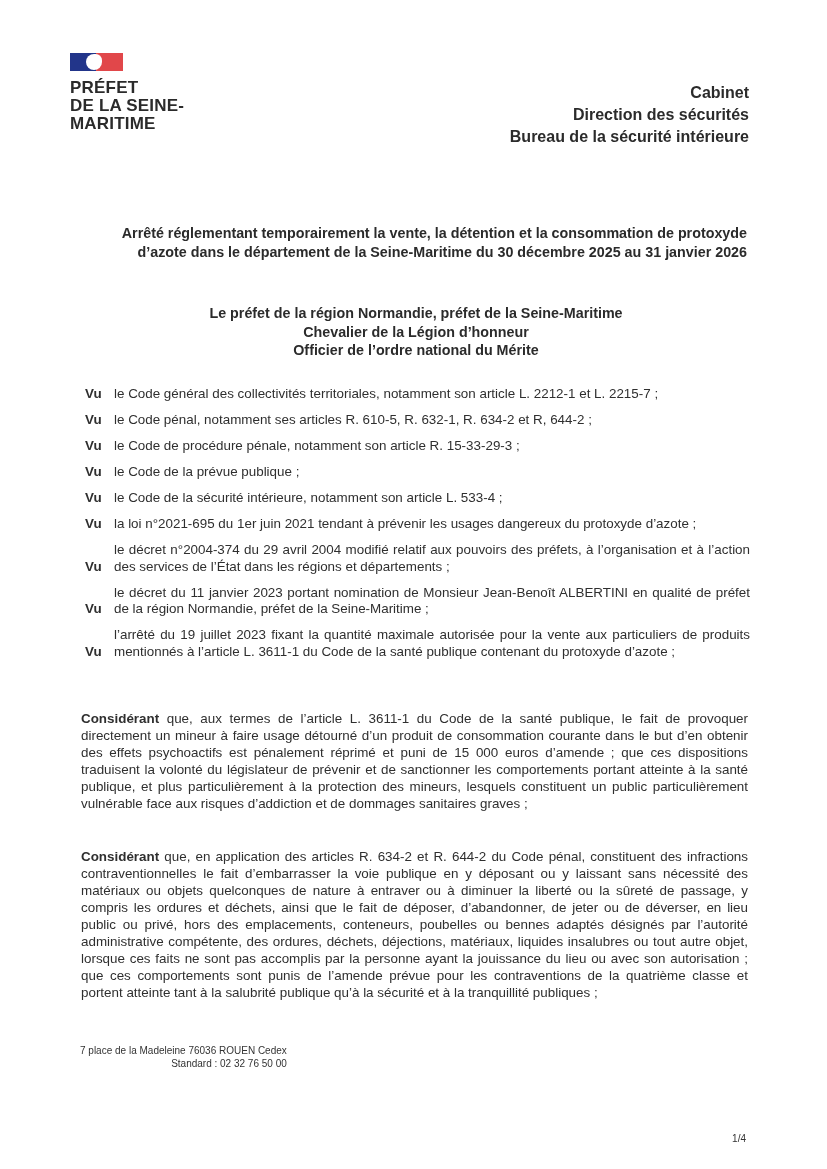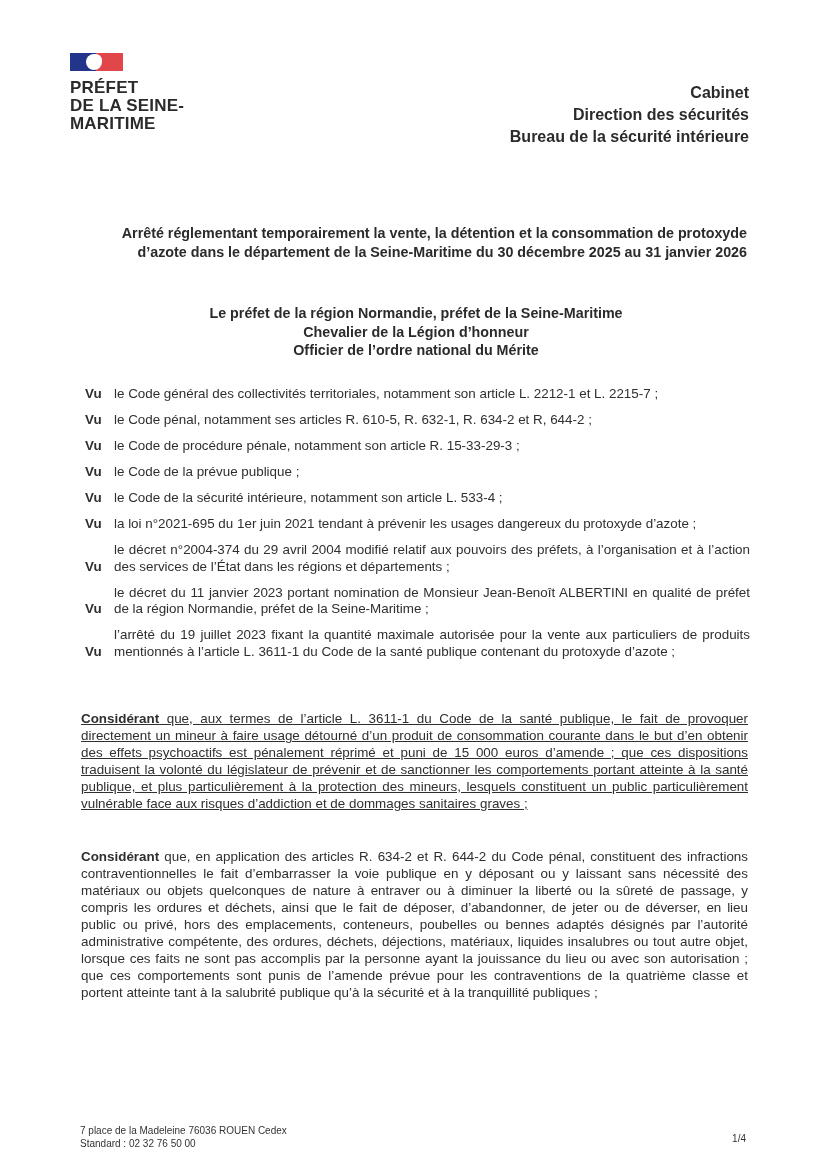--- a/index.html
+++ b/index.html
@@ -35,24 +35,24 @@
     }
     .vu-list { position: absolute; left: 85px; top: 386px; width: 665px; }
     .vu-item { display: flex; font-size: 13.4px; line-height: 16.5px; margin-bottom: 9.5px; color:#2f2f2f;align-items:flex-end; }
     .vu-label { width: 29px; flex-shrink: 0; font-weight: 700; }
     .vu-text { flex: 1; text-align: justify; }
     .considerant {
       position: absolute; left: 81px; width: 667px;
       font-size: 13.4px; line-height: 17px; text-align: justify; color:#2f2f2f;
     }
     .considerant b { font-weight: 700; }
-    .c1 { top: 710px; text-decoration: underline; }
+    .c1 { top: 710px; }
     .c2 { top: 848px; }
     .footer {
-      position: absolute; left: 80px; top: 1124px; font-size: 10px; line-height: 13px; color: #333;
+      position: absolute; left: 80px; top: 1044px; font-size: 10px; line-height: 13px; color: #333; text-align: right;
     }
     .page-num {
       position: absolute; right: 81px; top: 1133px; font-size: 10px; color: #333;
     }
   </style>
 </head>
 <body>
 
 <div class="logo">
   <div class="marianne">

